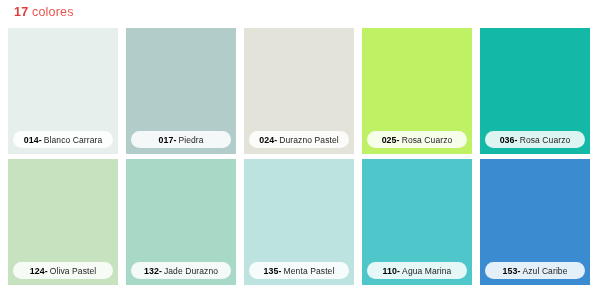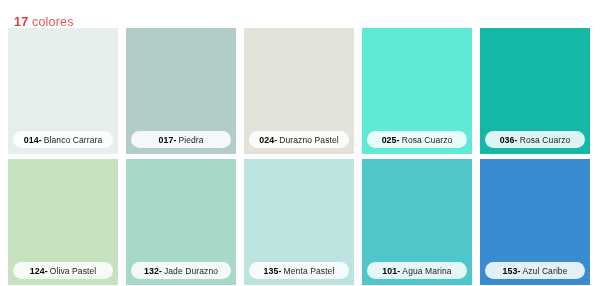--- a/index.html
+++ b/index.html
@@ -16,21 +16,21 @@
   #page-root {
     position: relative;
     width: 600px;
     height: 286px;
   }
 
   
   .palette-header {
     position: absolute;
     left: 14px;
-    top: 15px;
+    top: 5px;
     font-size: 12.5px;
     color: #e23b36;
     letter-spacing: 0.2px;
     white-space: nowrap;
   }
   .palette-header .count {
     font-weight: bold;
     color: #e23b36;
   }
   .palette-header .word {
@@ -110,21 +110,21 @@
           <span class="swatch-code">017-</span>
           <span class="swatch-name">Piedra</span>
         </div>
       </div>
       <div class="swatch" style="background-color: rgb(227, 227, 218);">
         <div class="swatch-label">
           <span class="swatch-code">024-</span>
           <span class="swatch-name">Durazno Pastel</span>
         </div>
       </div>
-      <div class="swatch" style="background-color: #5eead4; padding-left: 14px;">
+      <div class="swatch" style="background-color: #bef264; padding-left: 14px;">
         <div class="swatch-label">
           <span class="swatch-code">025-</span>
           <span class="swatch-name">Rosa Cuarzo</span>
         </div>
       </div>
       <div class="swatch" style="background-color: #14b8a6;">
         <div class="swatch-label">
           <span class="swatch-code">036-</span>
           <span class="swatch-name">Rosa Cuarzo</span>
         </div>
@@ -145,21 +145,21 @@
         </div>
       </div>
       <div class="swatch" style="background-color: rgb(189, 227, 224);">
         <div class="swatch-label">
           <span class="swatch-code">135-</span>
           <span class="swatch-name">Menta Pastel</span>
         </div>
       </div>
       <div class="swatch" style="background-color: rgb(78, 198, 202);">
         <div class="swatch-label">
-          <span class="swatch-code">101-</span>
+          <span class="swatch-code">110-</span>
           <span class="swatch-name">Agua Marina</span>
         </div>
       </div>
       <div class="swatch" style="background-color: rgb(59, 139, 208);">
         <div class="swatch-label">
           <span class="swatch-code">153-</span>
           <span class="swatch-name">Azul Caribe</span>
         </div>
       </div>
     </div>

